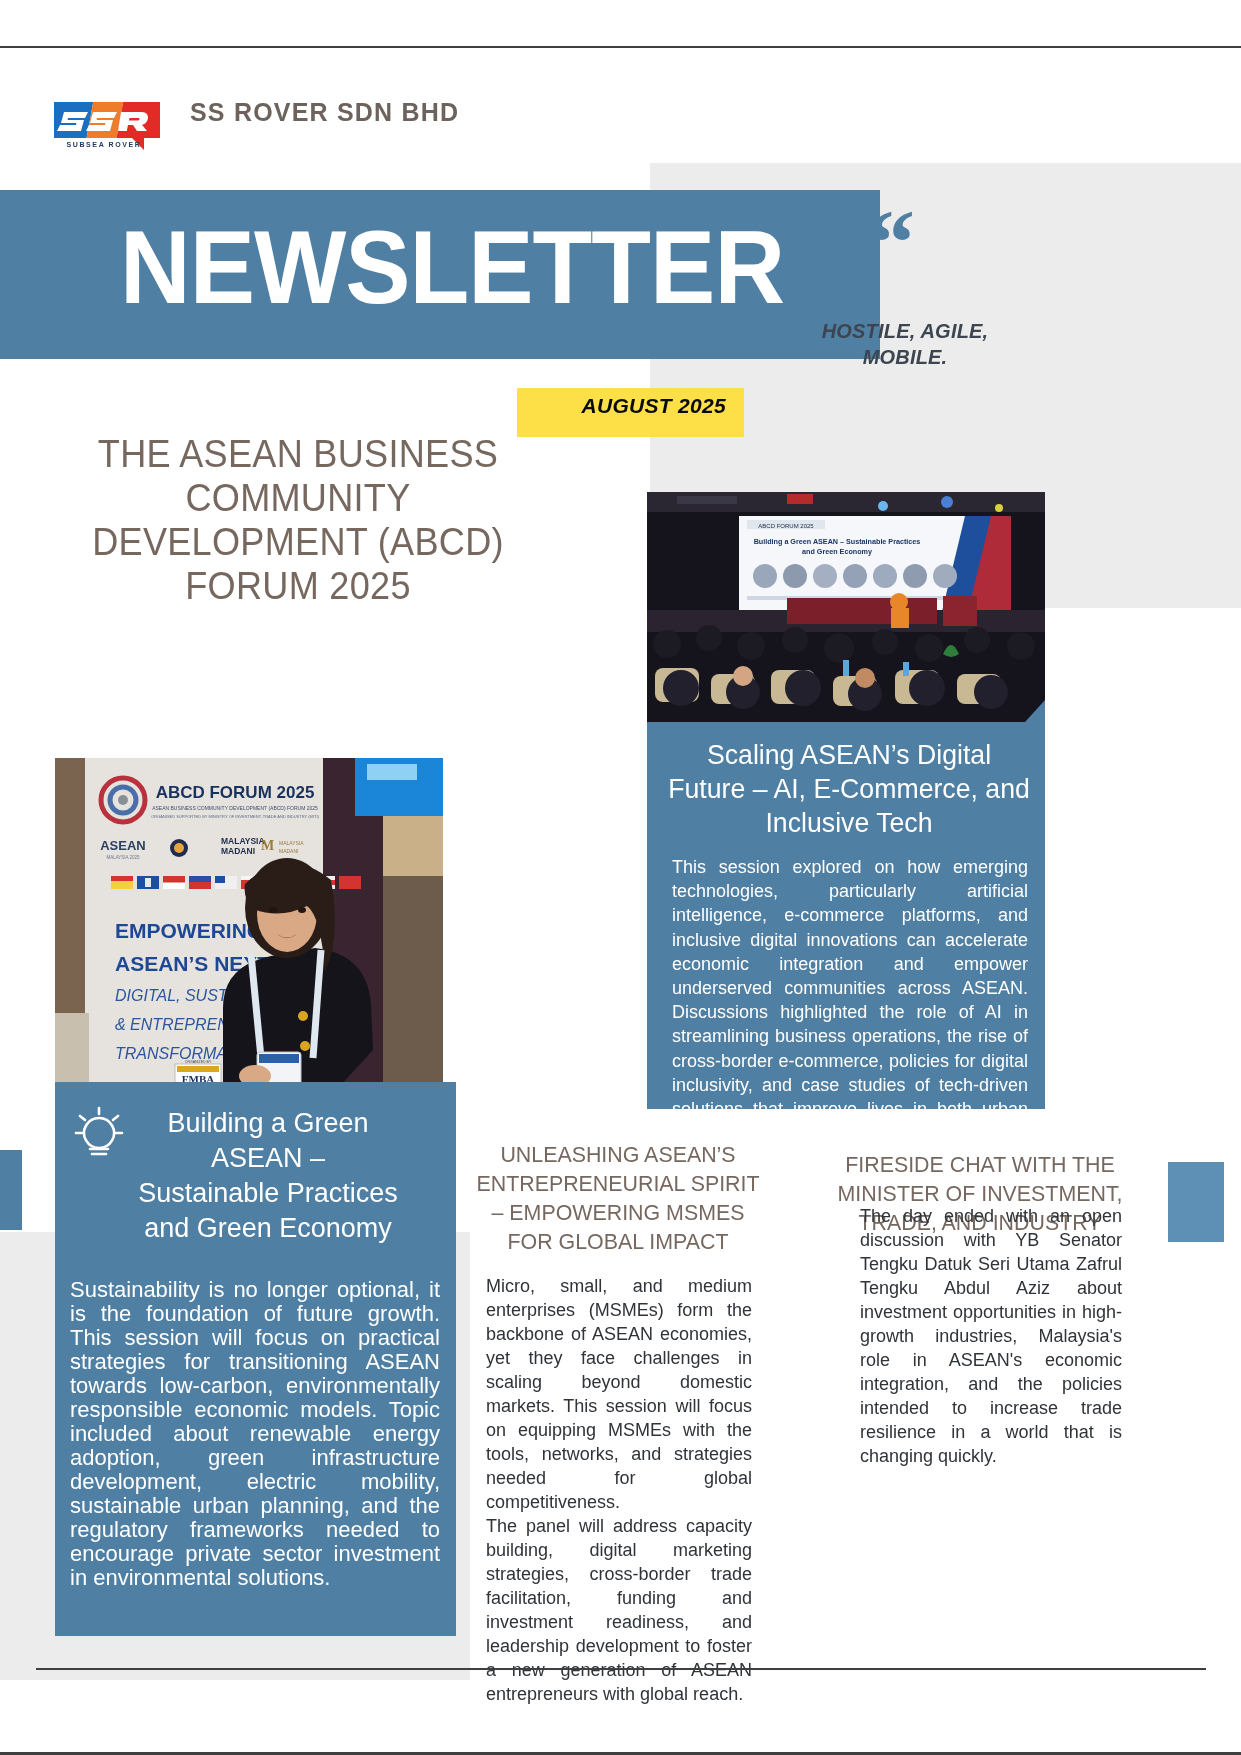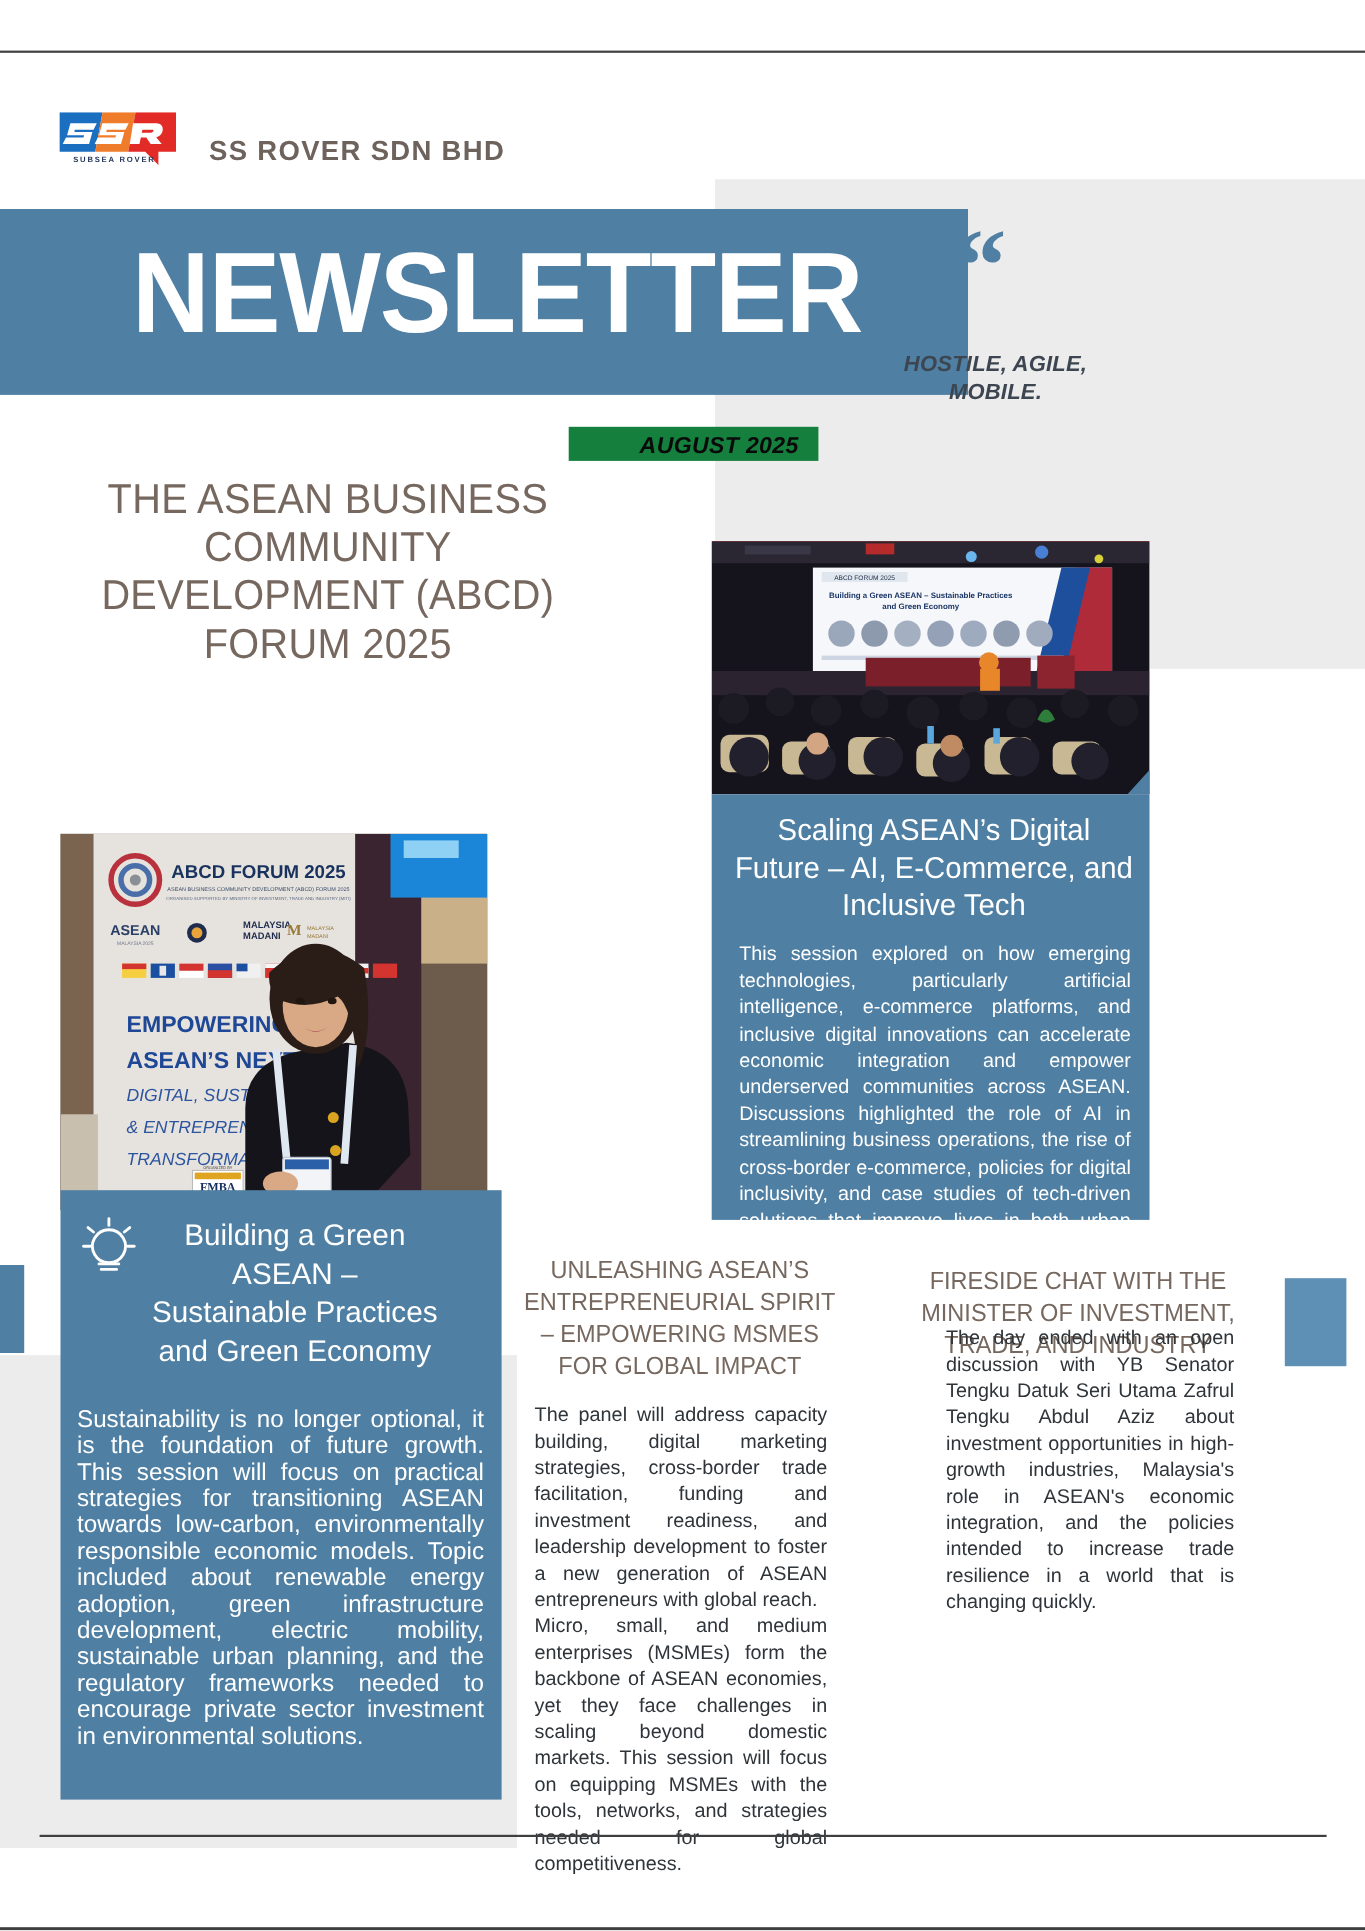--- a/index.html
+++ b/index.html
@@ -13,42 +13,42 @@
   .page{position:relative;width:1241px;height:1755px;background:#fff;overflow:hidden;}
 
   
   .top-rule{position:absolute;left:0;top:46px;width:1241px;height:2px;background:#3f3f3f;}
 
   
   .grey-right{position:absolute;left:650px;top:163px;width:591px;height:445px;background:#ececec;}
   .grey-left-low{position:absolute;left:0;top:1232px;width:470px;height:448px;background:#ececec;}
 
   
-  .brand{position:absolute;left:48px;top:98px;display:flex;align-items:flex-end;gap:30px;}
+  .brand{position:absolute;left:48px;top:98px;display:flex;align-items:flex-start;gap:30px;}
   .logo{width:112px;height:54px;position:relative;}
   .logo svg{display:block;}
   .brand-name{
     font-family:"Liberation Sans", sans-serif;
     font-size:25px;font-weight:700;letter-spacing:1.2px;
     color:#6d625c;white-space:nowrap;
   }
 
   
   .masthead{position:absolute;left:0px;top:190px;width:880px;height:169px;background:#4f7fa2;}
   .masthead-title{
     position:absolute;left:120px;top:215px;
     font-family:"Liberation Sans", sans-serif;
     font-size:104px;line-height:104px;font-weight:700;
     letter-spacing:-1px;
     color:#ffffff;
     transform:scaleX(0.94);transform-origin:left top;
   }
   .date-banner{
-    position:absolute;left:517px;top:388px;width:227px;height:31px;
-    background:#15803d;
+    position:absolute;left:517px;top:388px;width:227px;height:49px;
+    background:#fde047;
   }
   .date-banner span{
     position:absolute;right:18px;top:6px;
     font-size:21px;font-weight:700;font-style:italic;
     color:#0a0a0a;letter-spacing:.3px;white-space:nowrap;
   }
 
   
   .quote-mark{
     position:absolute;left:868px;top:212px;
@@ -366,22 +366,22 @@
         <line x1="54" y1="33" x2="48" y2="33"></line>
       </g>
     </svg>
   </div>
   <div class="green-head">Building a Green ASEAN – Sustainable Practices and Green Economy</div>
   <div class="green-body">Sustainability is no longer optional, it is the foundation of future growth. This session will focus on practical strategies for transitioning ASEAN towards low-carbon, environmentally responsible economic models. Topic included about renewable energy adoption, green infrastructure development, electric mobility, sustainable urban planning, and the regulatory frameworks needed to encourage private sector investment in environmental solutions.</div>
 
   <div class="blue-square-l"></div>
   <div class="col2-head">UNLEASHING ASEAN’S ENTREPRENEURIAL SPIRIT – EMPOWERING MSMES FOR GLOBAL IMPACT</div>
   <div class="col2-body">
+    <p>Micro, small, and medium enterprises (MSMEs) form the backbone of ASEAN economies, yet they face challenges in scaling beyond domestic markets. This session will focus on equipping MSMEs with the tools, networks, and strategies needed for global competitiveness.</p>
     <p>The panel will address capacity building, digital marketing strategies, cross-border trade facilitation, funding and investment readiness, and leadership development to foster a new generation of ASEAN entrepreneurs with global reach.</p>
-    <p>Micro, small, and medium enterprises (MSMEs) form the backbone of ASEAN economies, yet they face challenges in scaling beyond domestic markets. This session will focus on equipping MSMEs with the tools, networks, and strategies needed for global competitiveness.</p>
   </div>
 
   <div class="blue-square-r"></div>
   <div class="col3-head">FIRESIDE CHAT WITH THE MINISTER OF INVESTMENT, TRADE, AND INDUSTRY</div>
   <div class="col3-body">The day ended with an open discussion with YB Senator Tengku Datuk Seri Utama Zafrul Tengku Abdul Aziz about investment opportunities in high-growth industries, Malaysia's role in ASEAN's economic integration, and the policies intended to increase trade resilience in a world that is changing quickly.</div>
 
   <div class="footer-rule"></div>
   <div class="footer">
     
 

